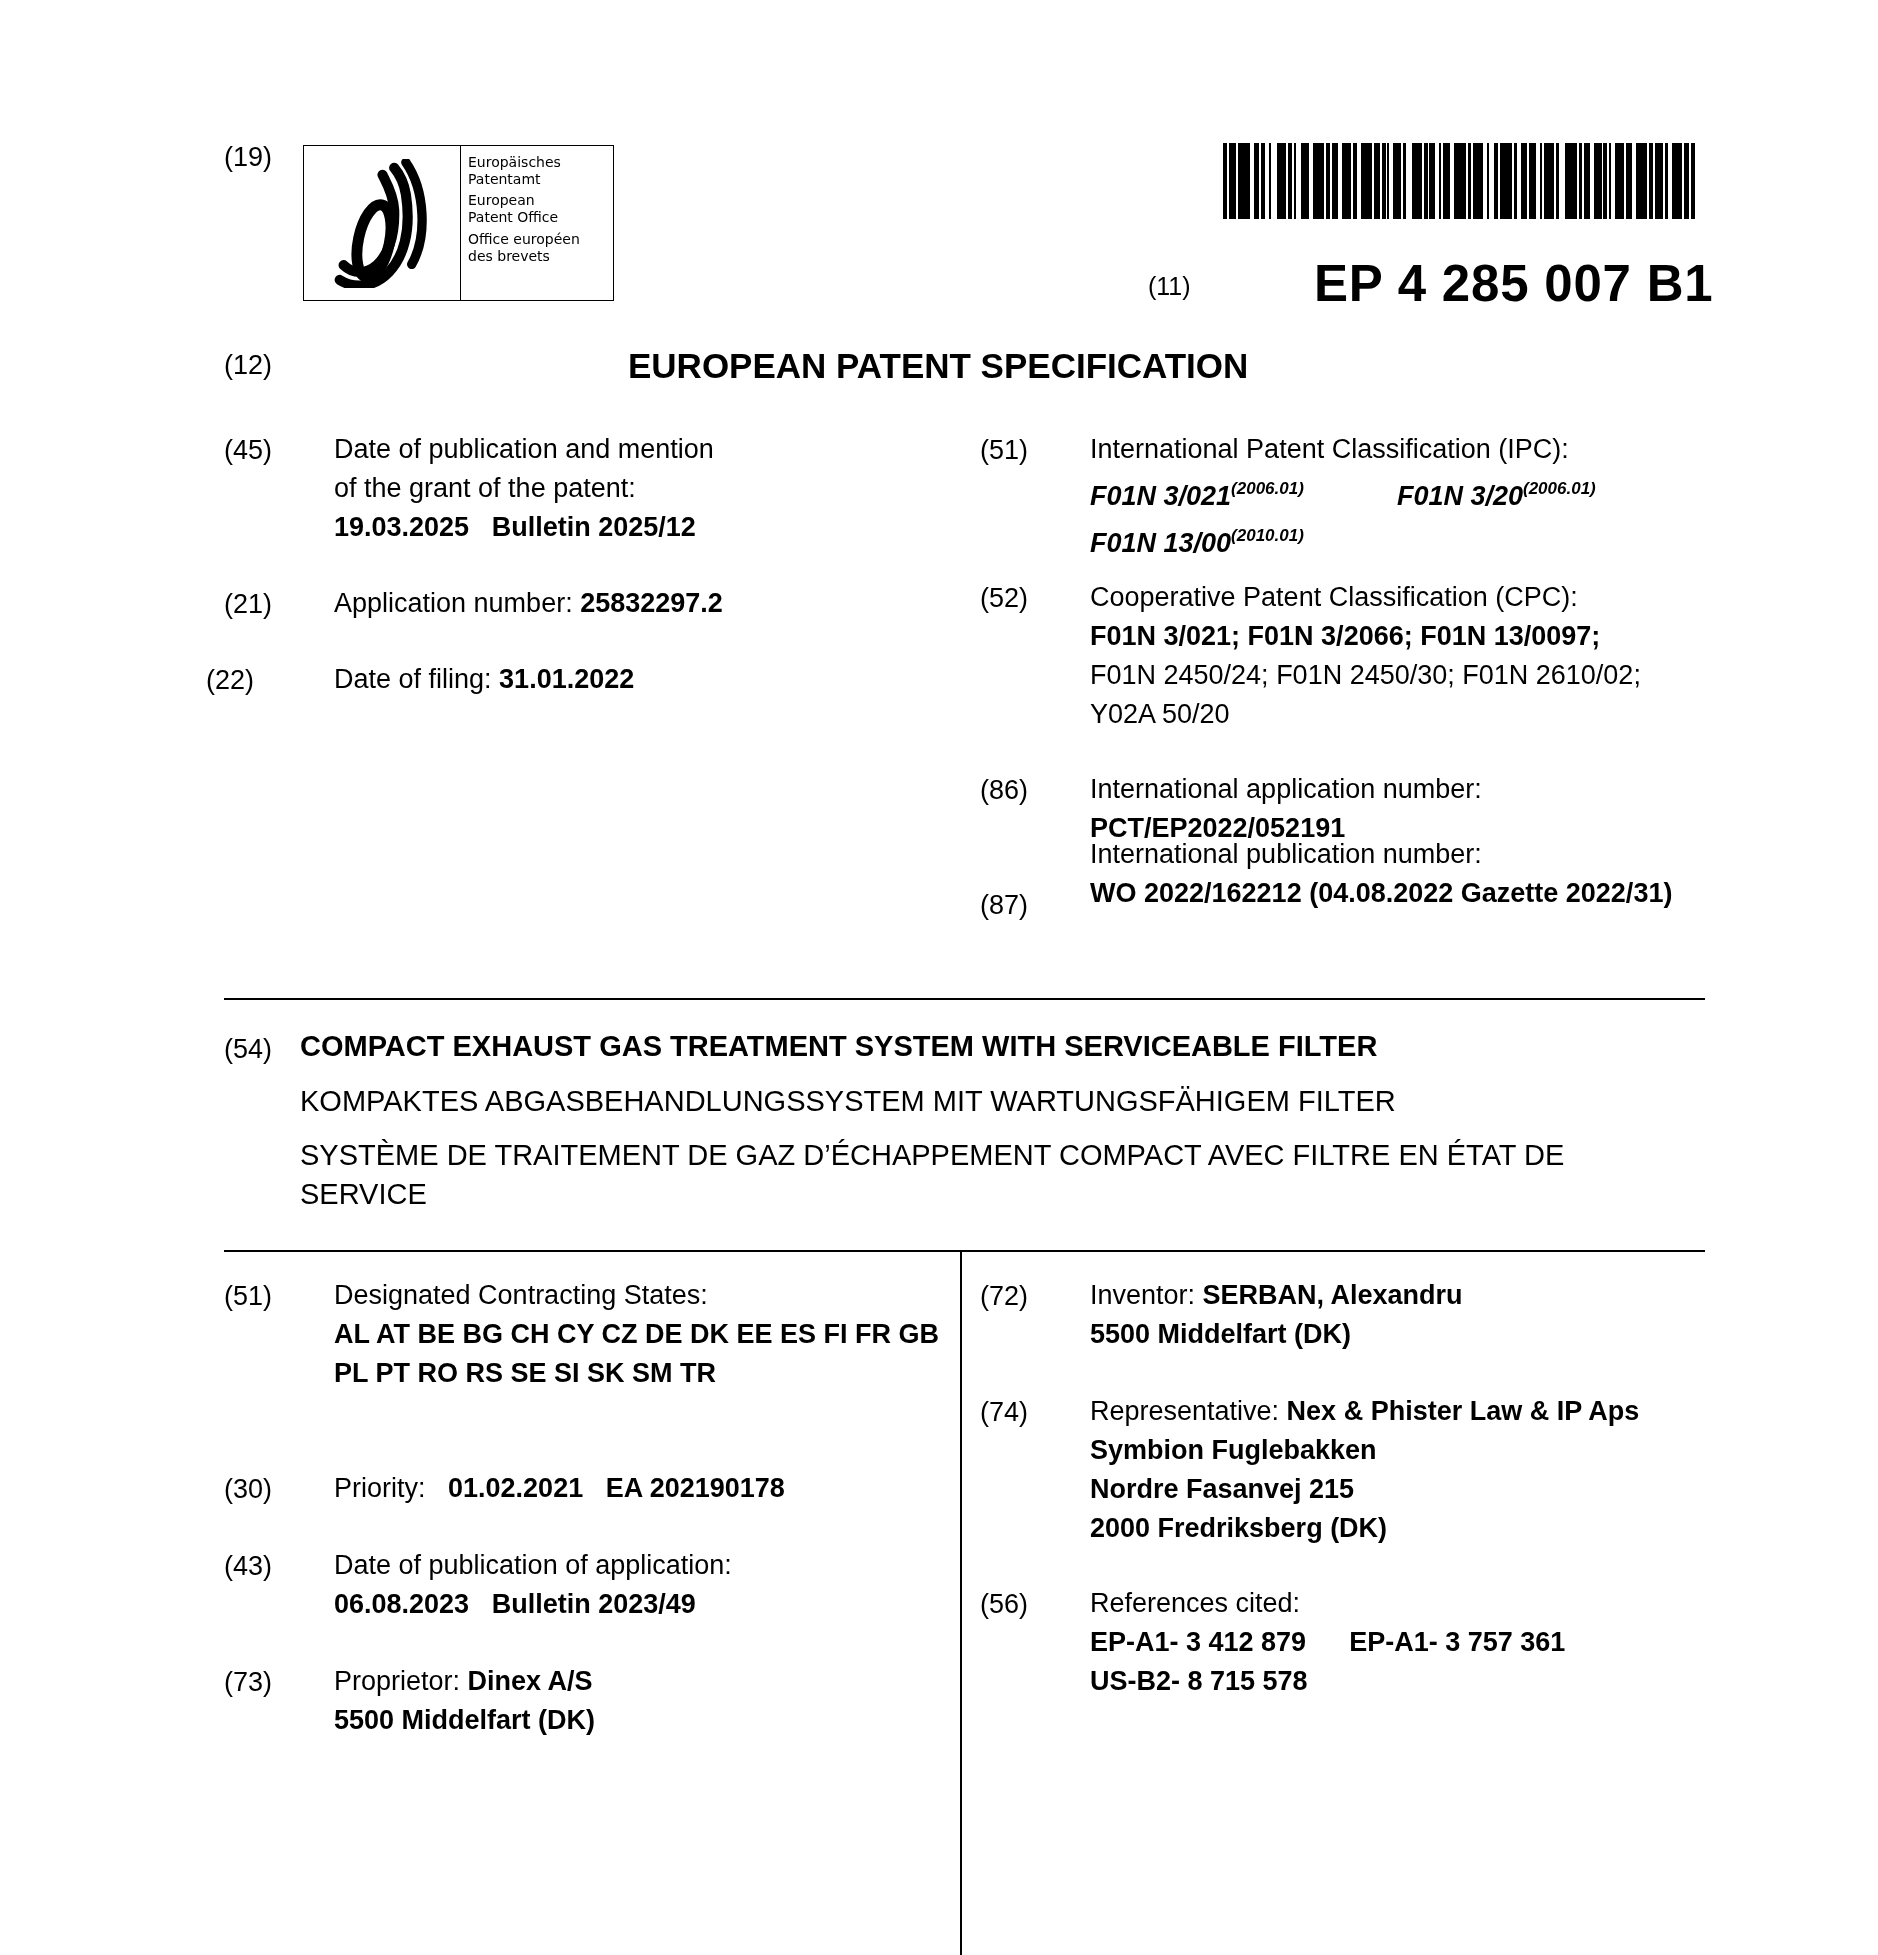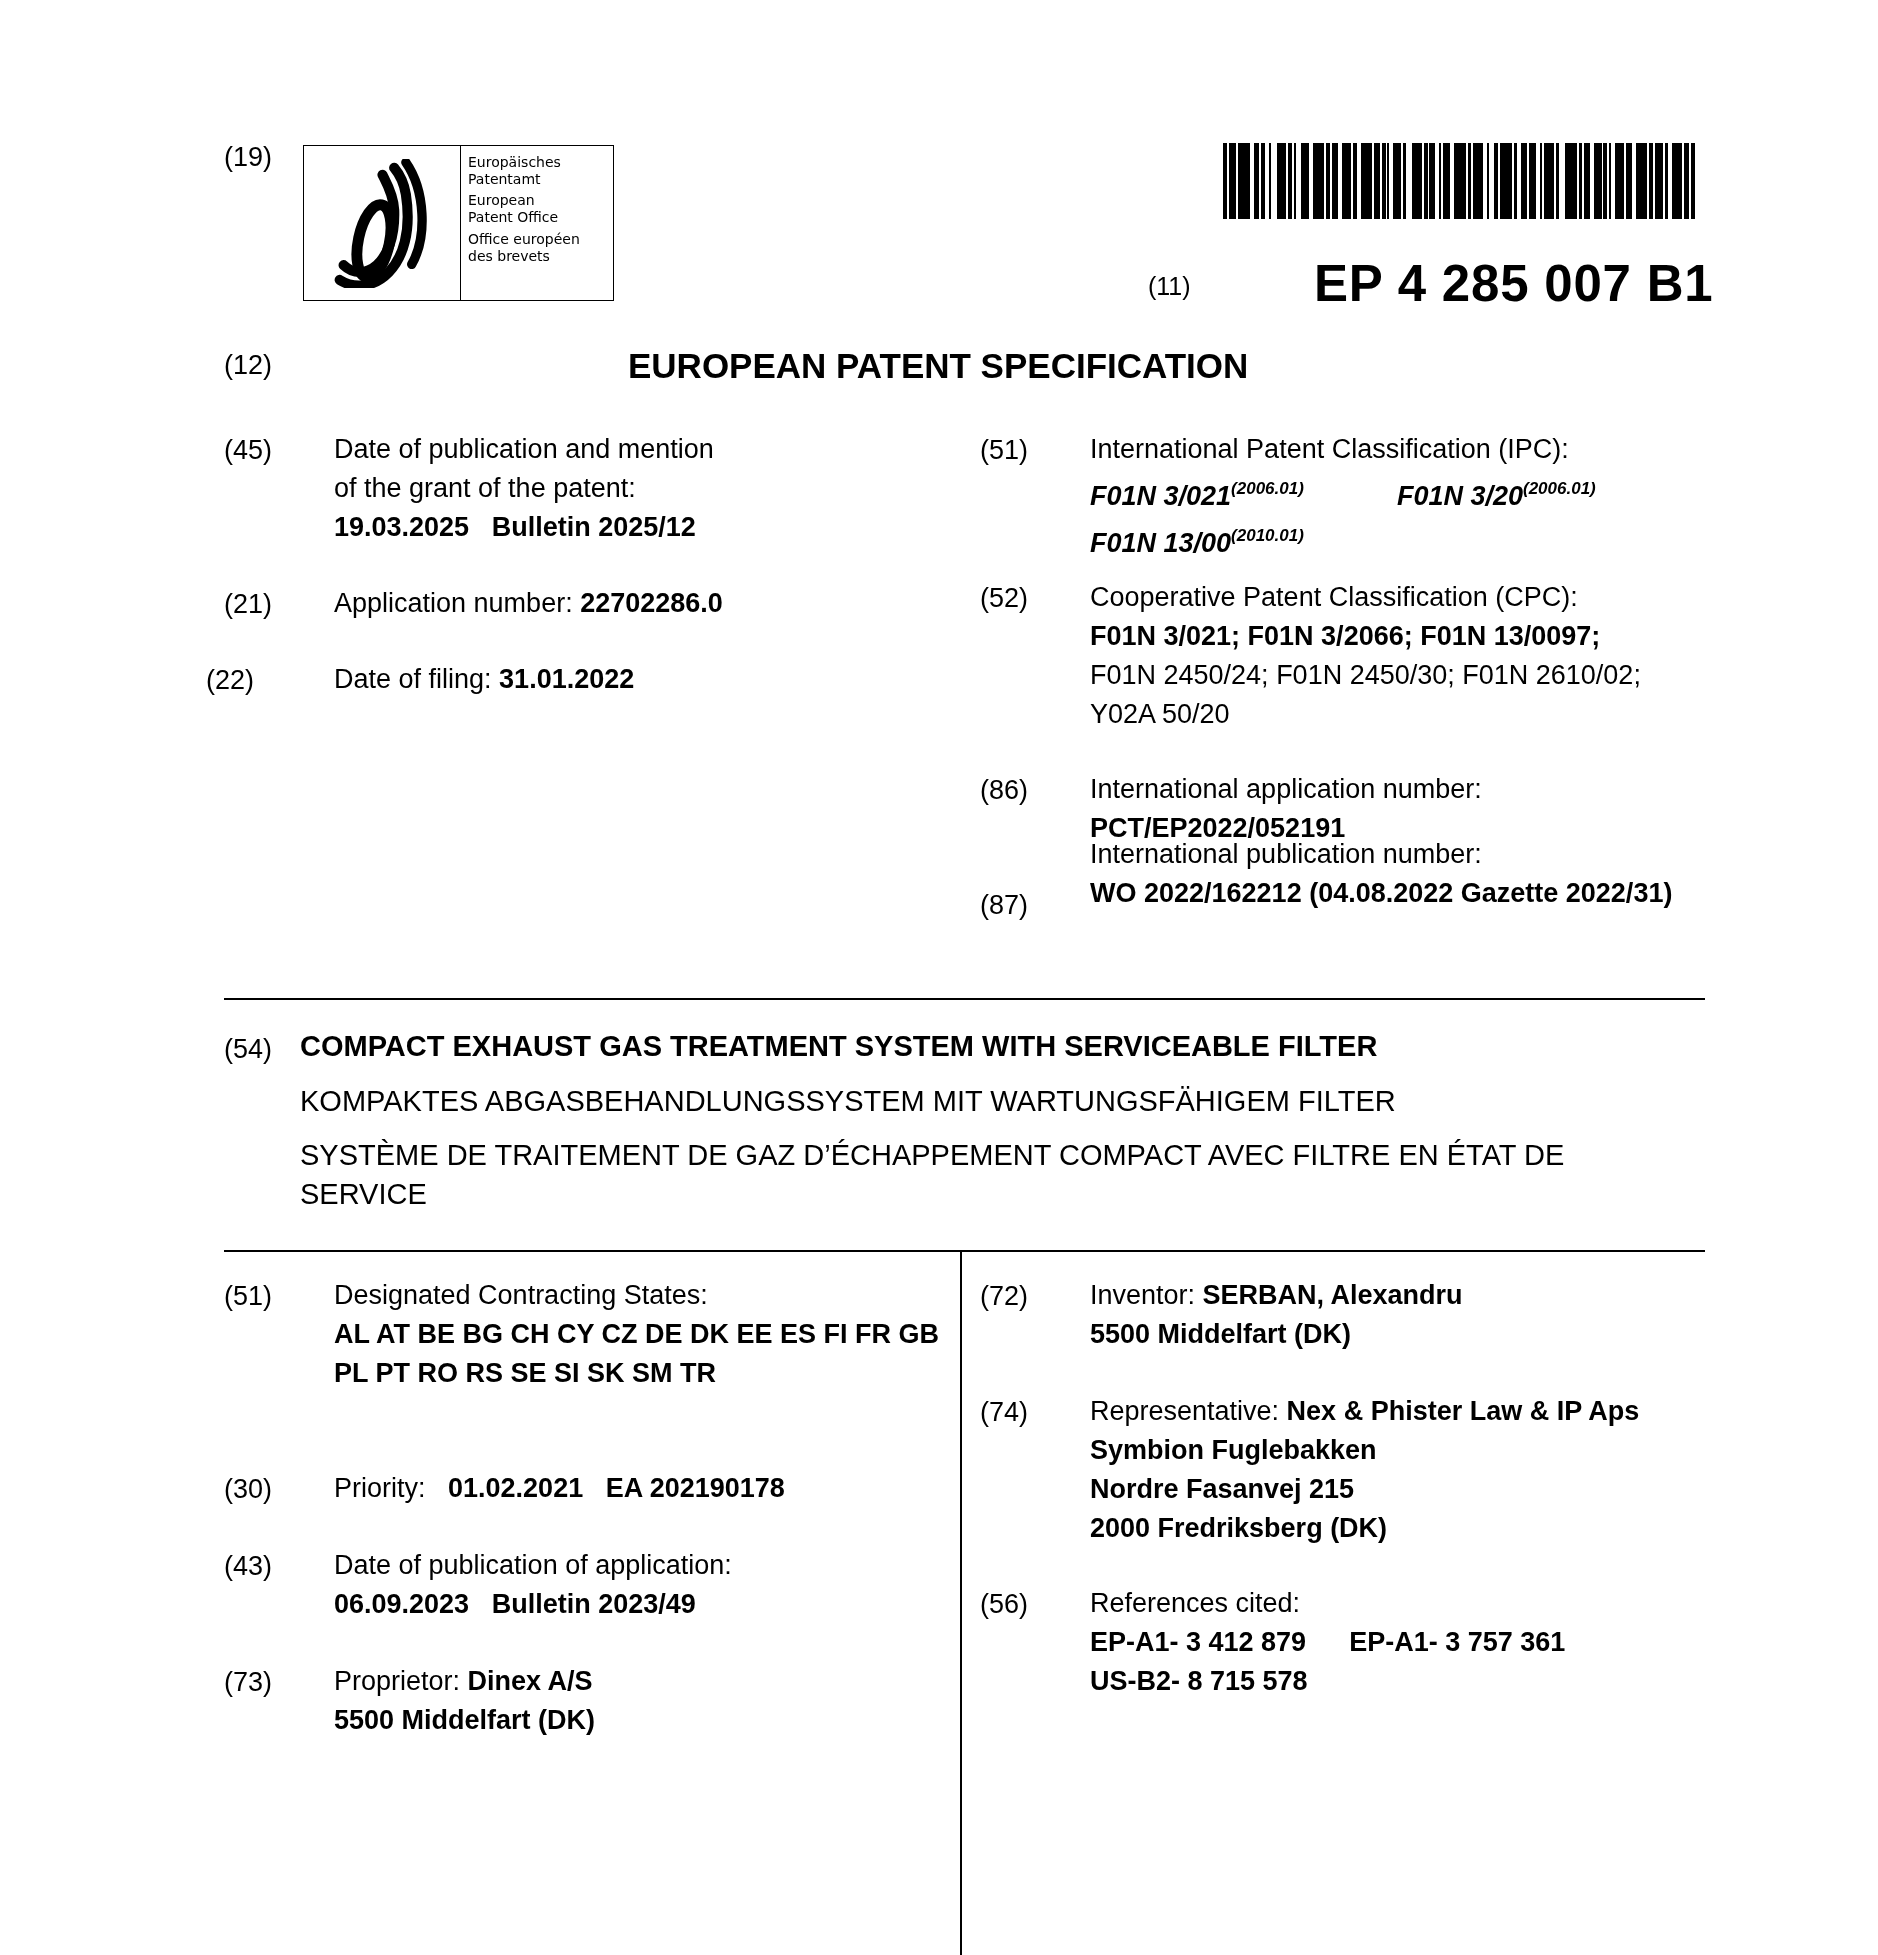--- a/index.html
+++ b/index.html
@@ -168,21 +168,21 @@
 
 <div class="inid" style="left:224px; top:437px;">(45)</div>
 <div class="abs txt" style="left:298px; top:430px;">
   <div>Date of publication and mention</div>
   <div>of the grant of the patent:</div>
   <div class="b" style="white-space:pre;">19.03.2025   Bulletin 2025/12</div>
 </div>
 
 <div class="inid" style="left:224px; top:591px;">(21)</div>
 <div class="abs txt" style="left:298px; top:584px;">
-  <span>Application number: </span><span class="b">22702286.0</span>
+  <span>Application number: </span><span class="b">25832297.2</span>
 </div>
 
 <div class="inid" style="left:206px; top:667px;">(22)</div>
 <div class="abs txt" style="left:298px; top:660px;">
   <span>Date of filing: </span><span class="b">31.01.2022</span>
 </div>
 
 <div class="inid" style="left:980px; top:437px;">(51)</div>
 <div class="abs txt" style="left:1054px; top:430px;">
   <div>International Patent Classification (IPC):</div>
@@ -235,21 +235,21 @@
   <div class="b">AL AT BE BG CH CY CZ DE DK EE ES FI FR GB</div>
   <div class="b">PL PT RO RS SE SI SK SM TR</div>
 </div>
 
 <div class="inid" style="left:224px; top:1476px;">(30)</div>
 <div class="abs txt" style="left:298px; top:1469px; white-space:pre;"><span>Priority:</span>   <span class="b">01.02.2021</span>   <span class="b">EA 202190178</span></div>
 
 <div class="inid" style="left:224px; top:1553px;">(43)</div>
 <div class="abs txt" style="left:298px; top:1546px;">
   <div>Date of publication of application:</div>
-  <div class="b" style="white-space:pre;">06.09.2023   Bulletin 2023/49</div>
+  <div class="b" style="white-space:pre;">06.08.2023   Bulletin 2023/49</div>
 </div>
 
 <div class="inid" style="left:224px; top:1669px;">(73)</div>
 <div class="abs txt" style="left:298px; top:1662px;">
   <div><span>Proprietor: </span><span class="b">Dinex A/S</span></div>
   <div class="b">5500 Middelfart (DK)</div>
 </div>
 
 <div class="inid" style="left:980px; top:1283px;">(72)</div>
 <div class="abs txt" style="left:1054px; top:1276px;">

